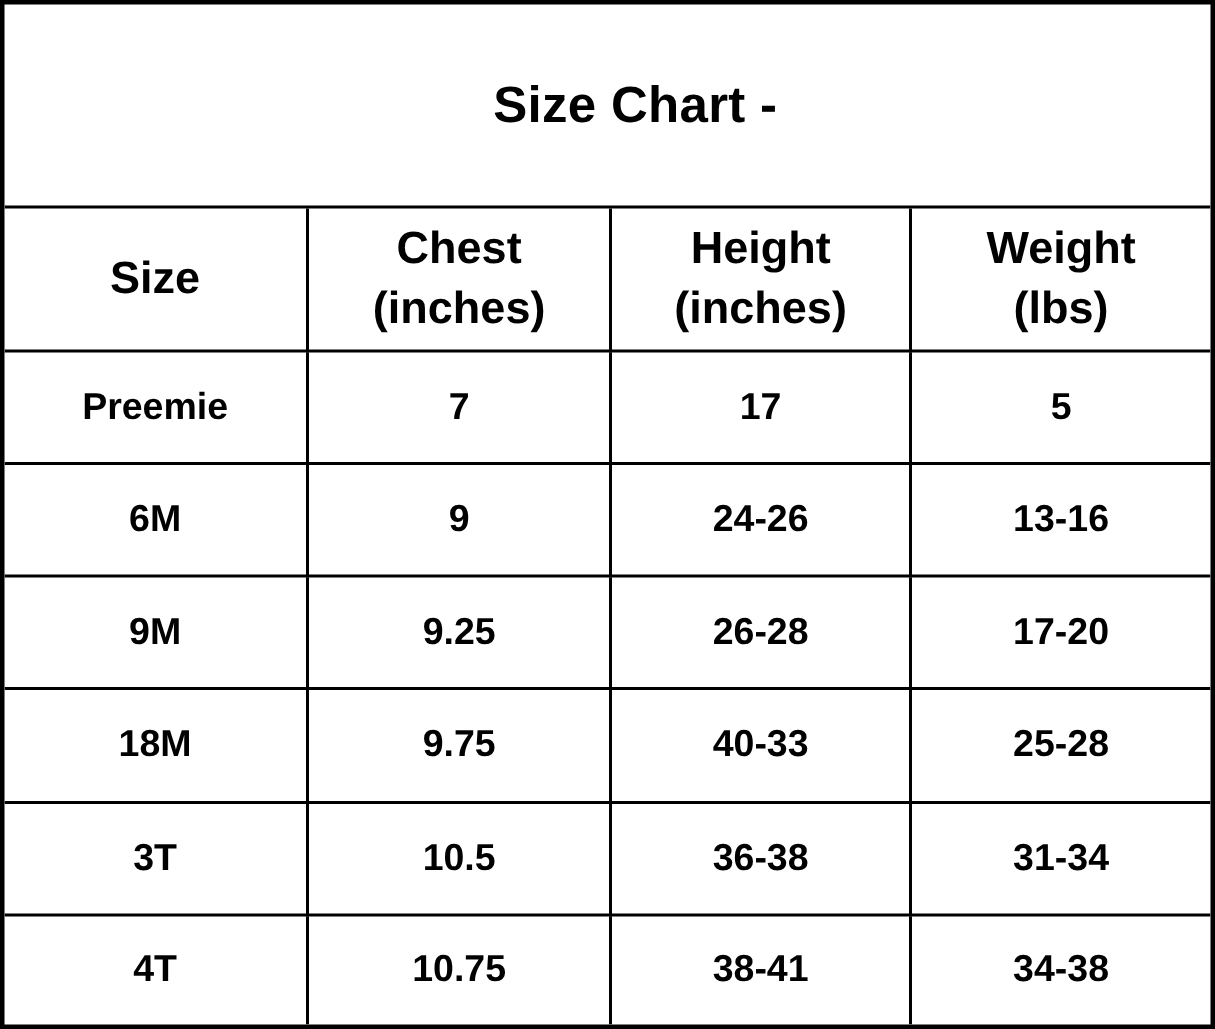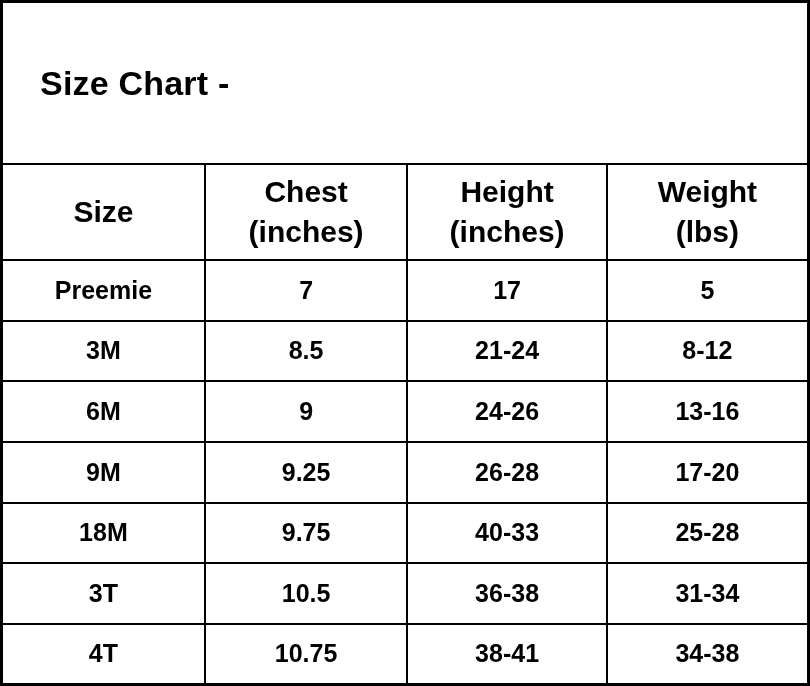--- a/index.html
+++ b/index.html
@@ -14,25 +14,25 @@
     width: 810px;
     height: 686px;
     border: 3px solid #000000;
     background: #ffffff;
     display: flex;
     flex-direction: column;
     overflow: hidden;
   }
   .title-block {
     box-sizing: border-box;
-    height: 162px;
+    height: 136px;
     border-bottom: 2px solid #000000;
     display: flex;
     flex-direction: column;
-    align-items: flex-start;
+    align-items: center;
     justify-content: center;
     text-align: center;
     padding-left: 37px;
   }
   .title-line {
     font-size: 34px;
     font-weight: bold;
     line-height: 47px;
     letter-spacing: 0.2px;
   }
@@ -96,26 +96,20 @@
       </tr>
     </thead>
     <tbody>
       <tr>
         <td>Preemie</td>
         <td>7</td>
         <td>17</td>
         <td>5</td>
       </tr>
       <tr>
-        <td>3M</td>
-        <td>8.5</td>
-        <td>21-24</td>
-        <td>8-12</td>
-      </tr>
-      <tr>
         <td>6M</td>
         <td>9</td>
         <td>24-26</td>
         <td>13-16</td>
       </tr>
       <tr>
         <td>9M</td>
         <td>9.25</td>
         <td>26-28</td>
         <td>17-20</td>

